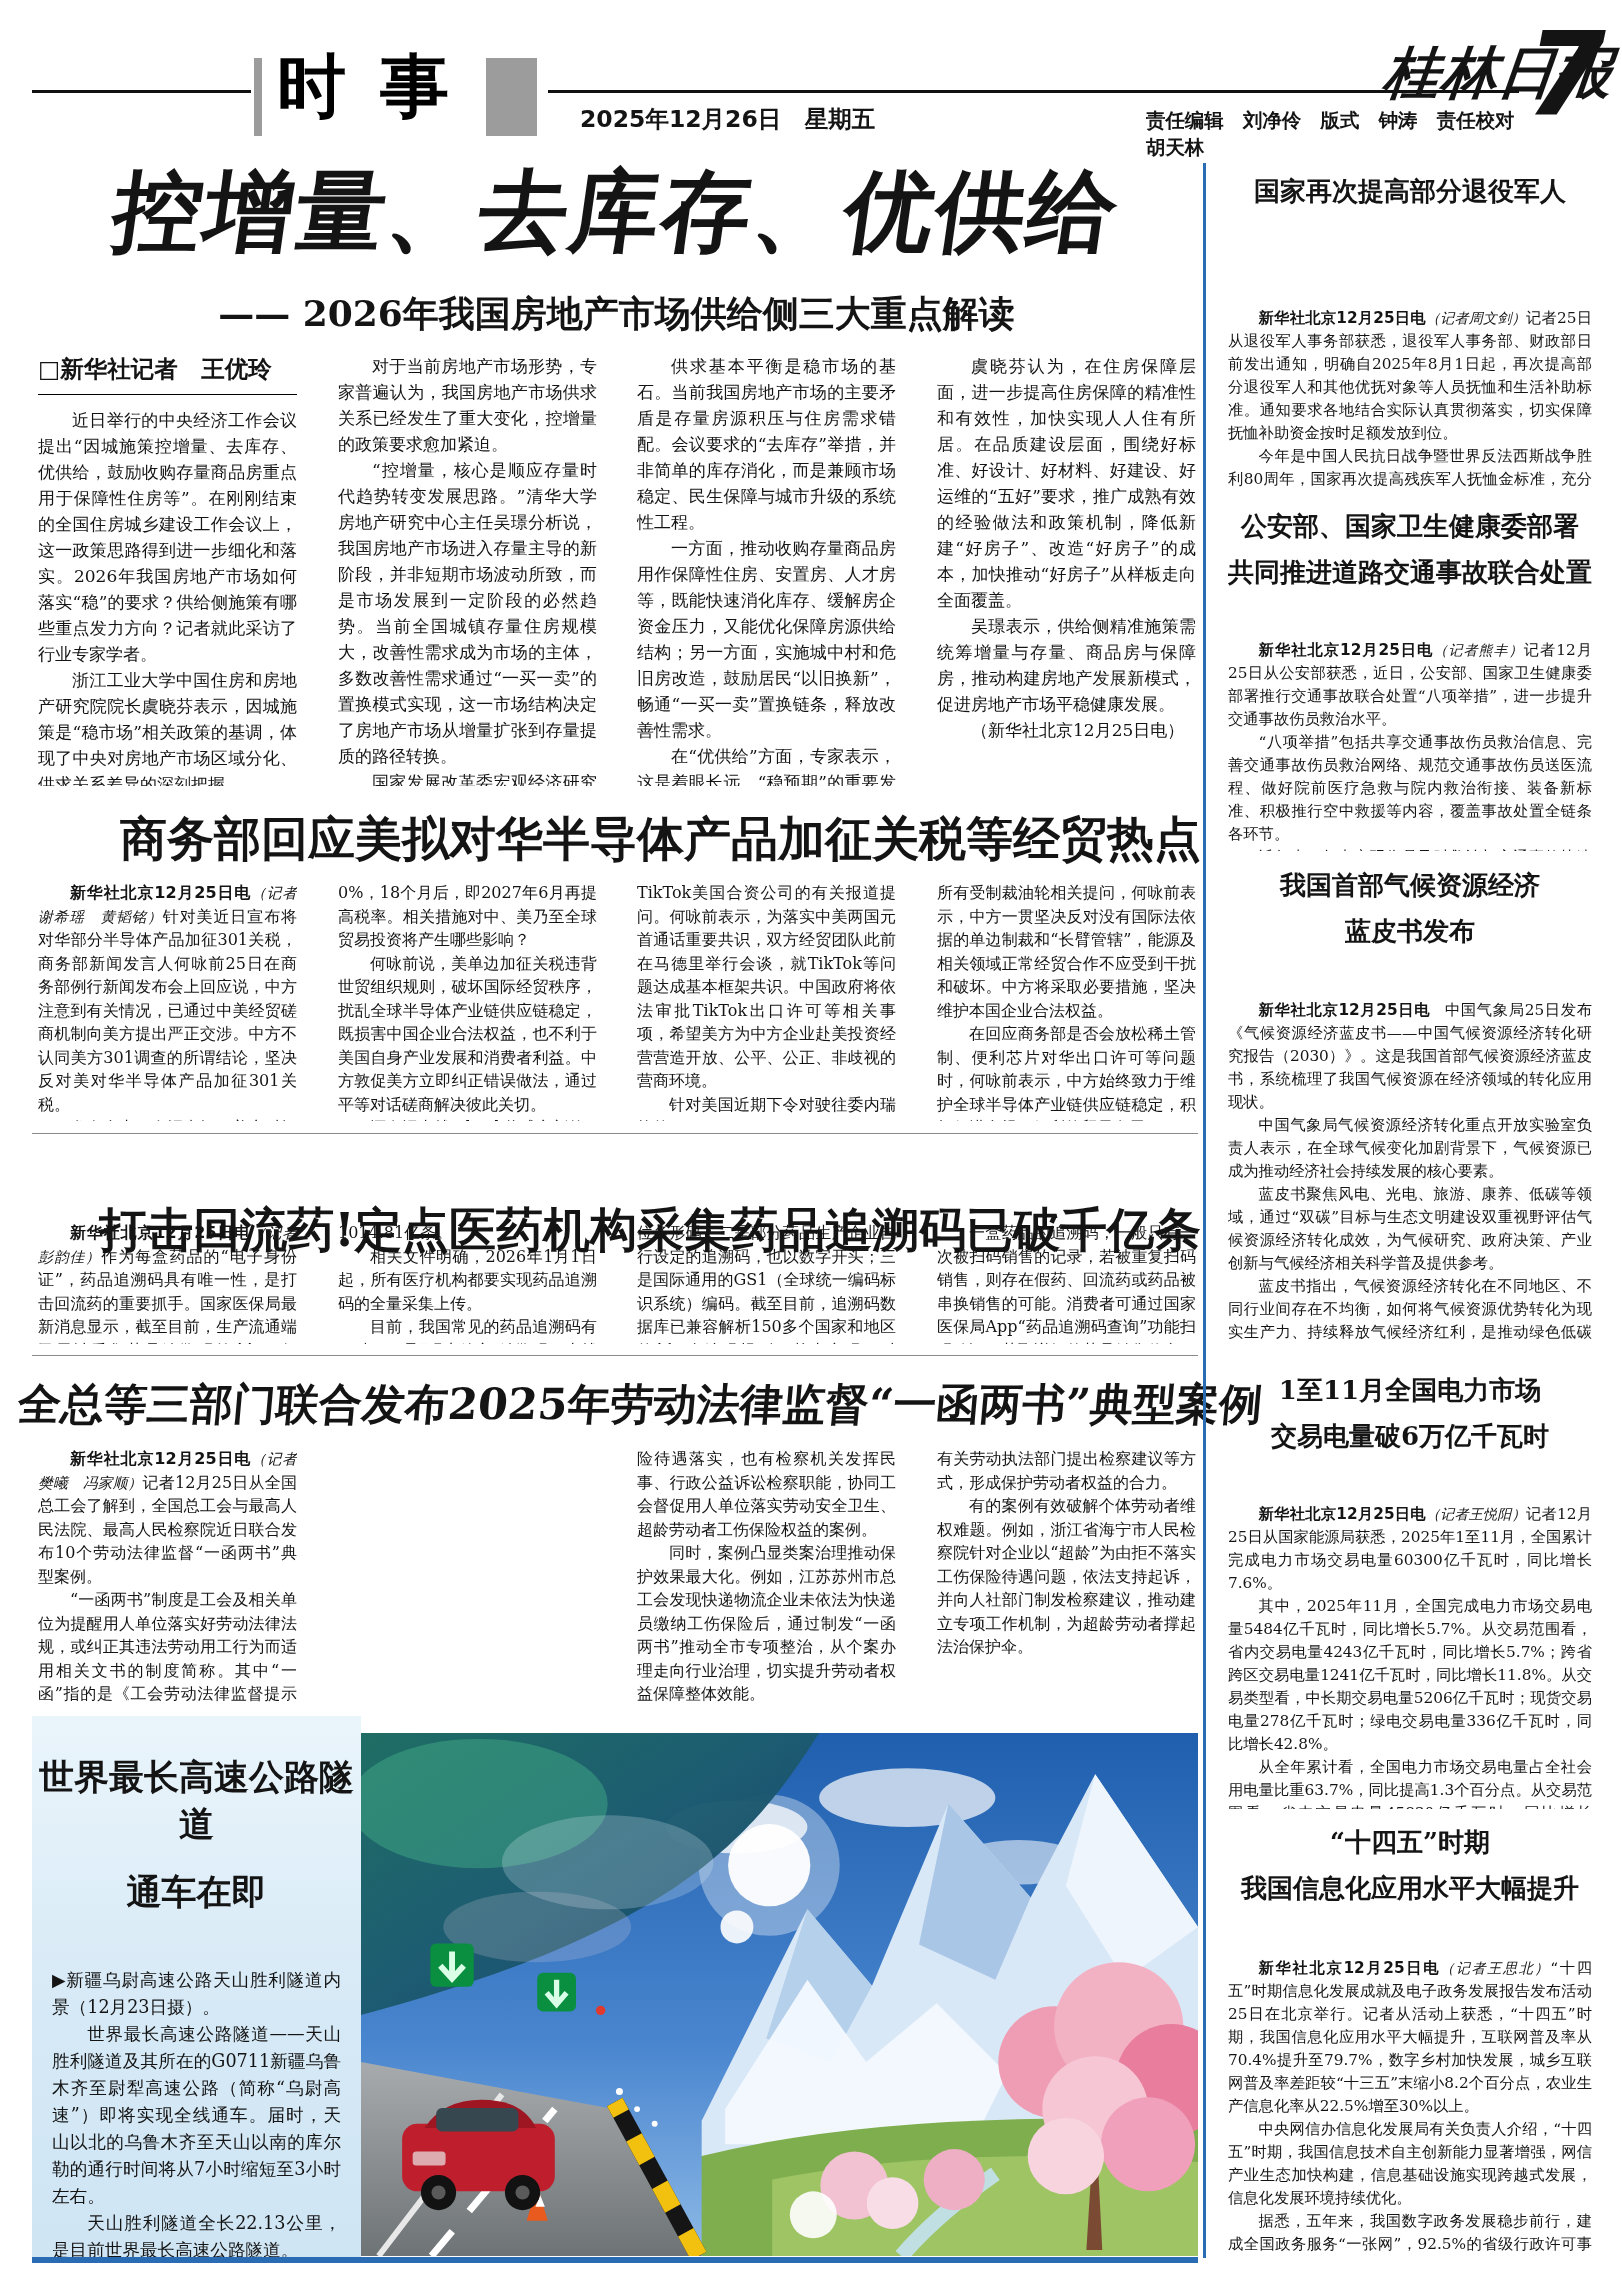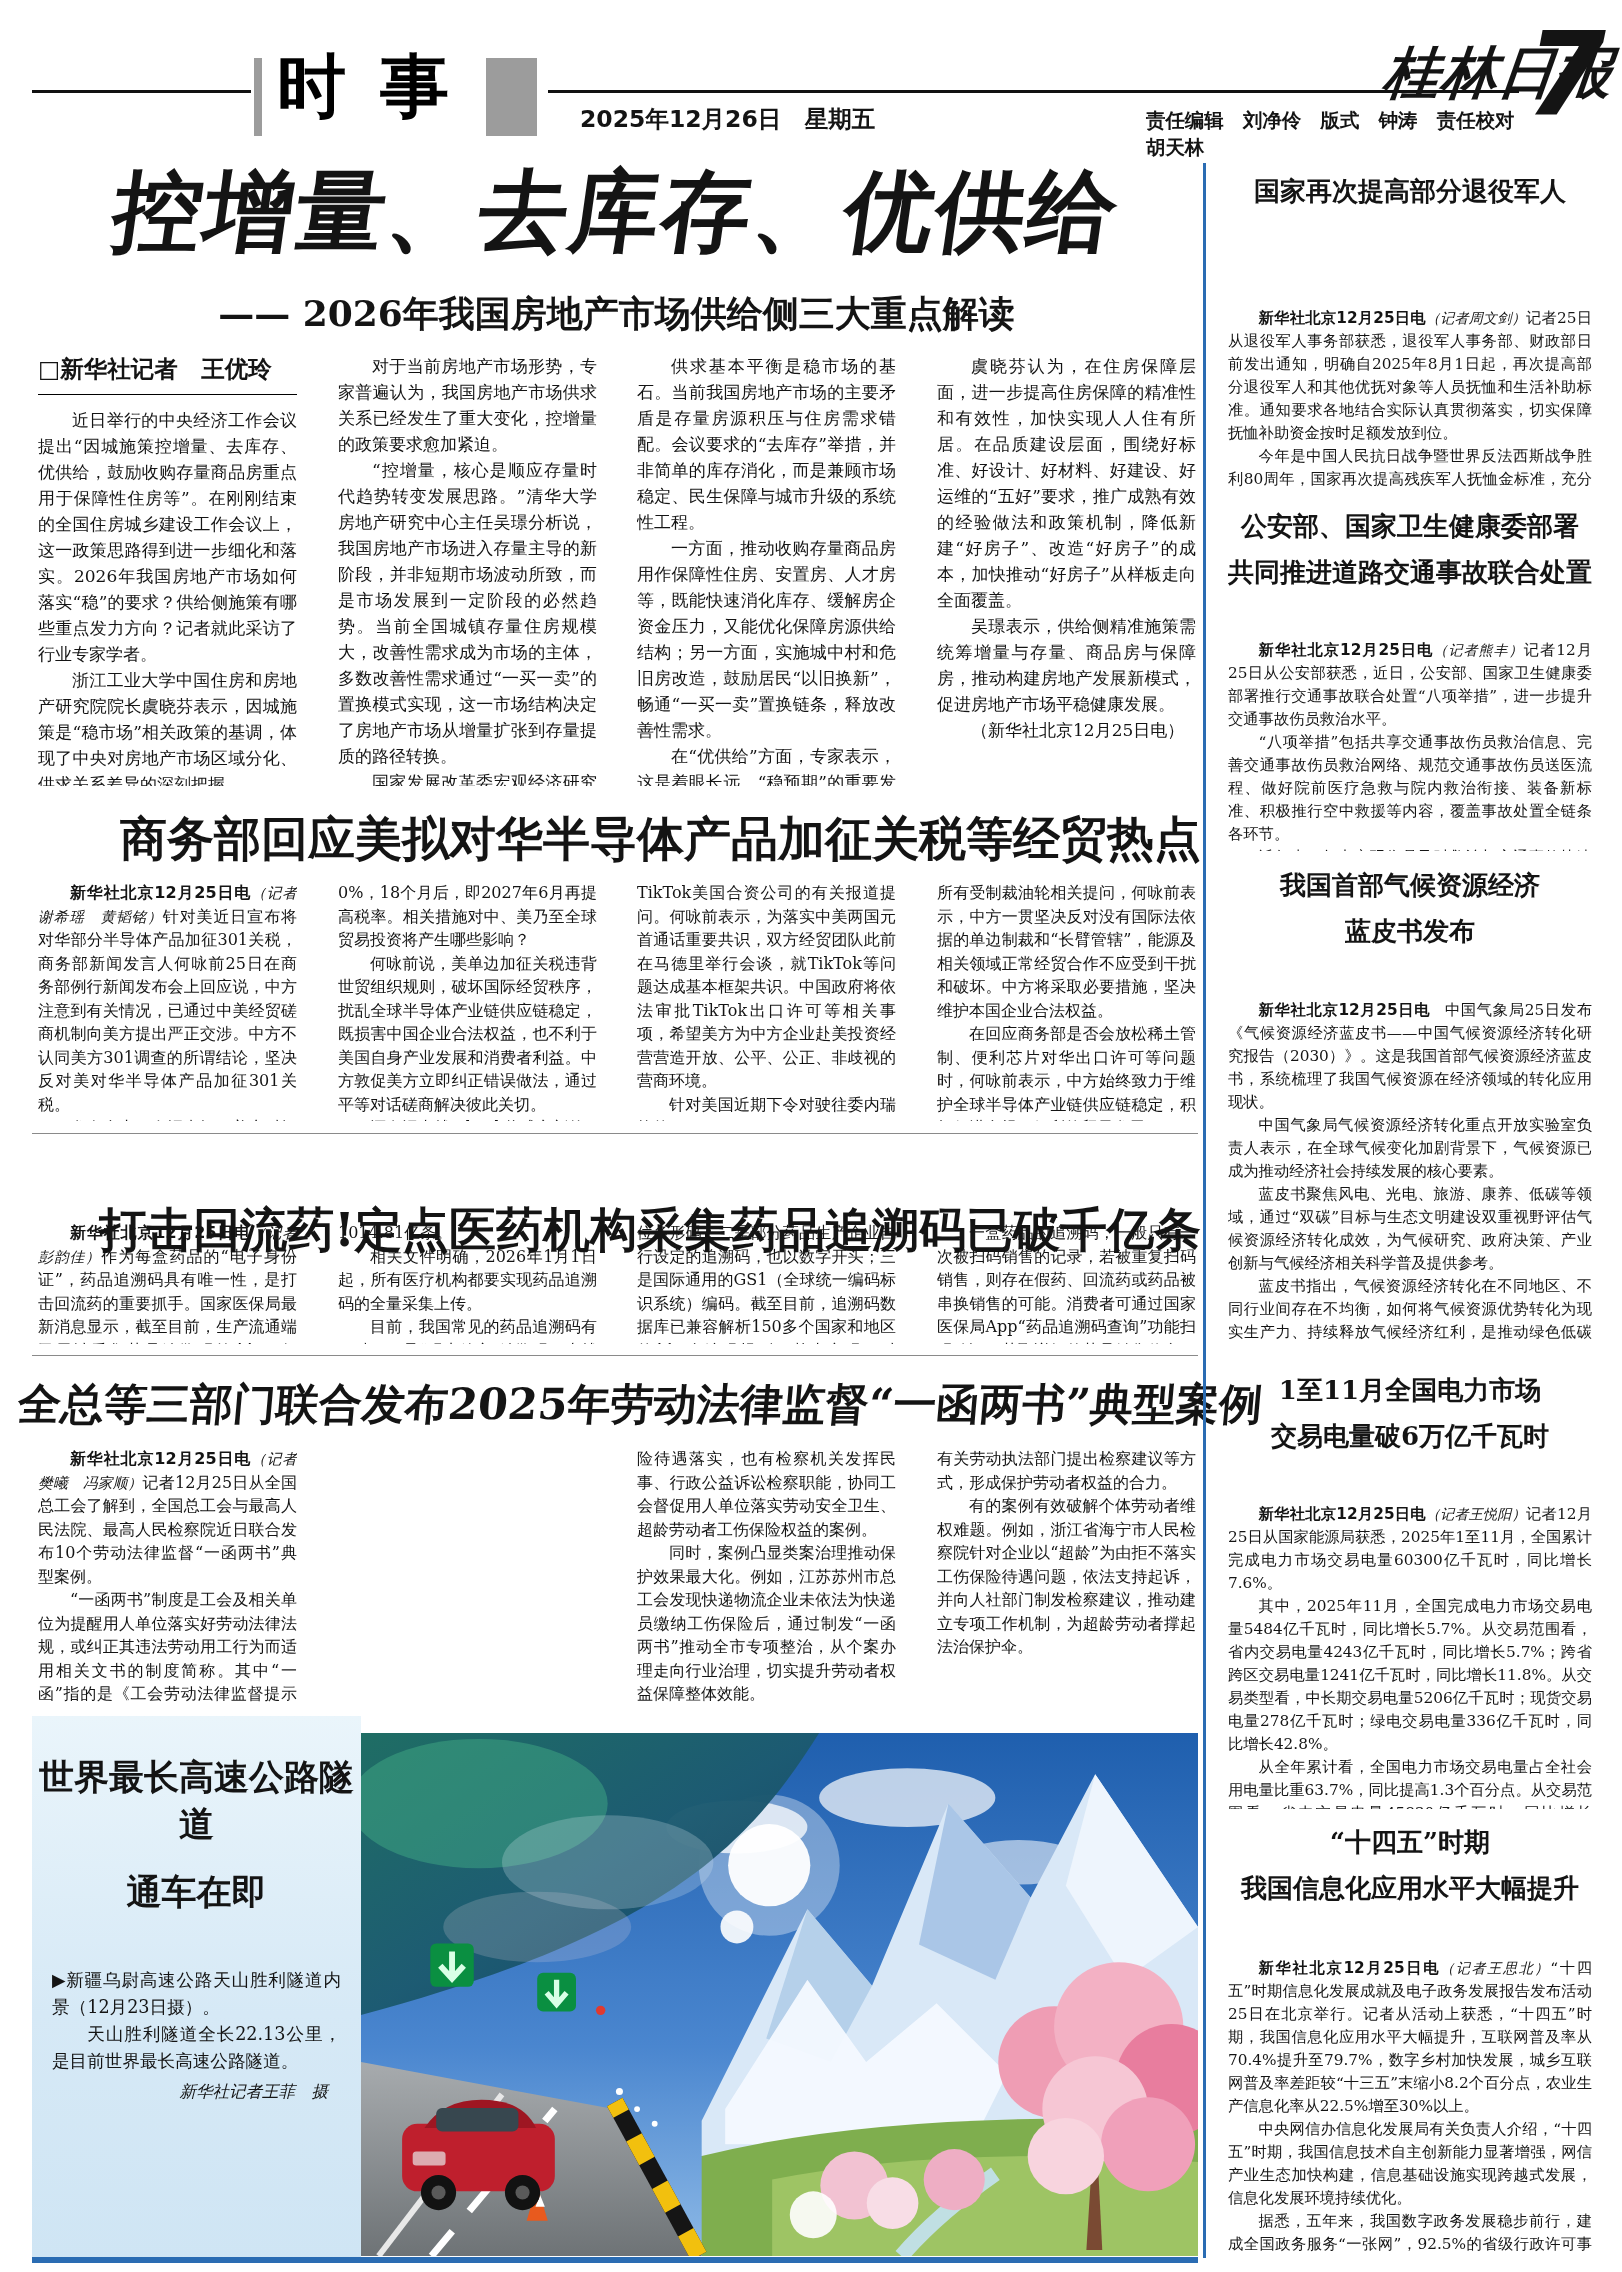--- a/index.html
+++ b/index.html
@@ -146,20 +146,21 @@
   <div class="abs bodycol sm c4 cont" style="top:1447px;height:259px;">
       <p>有关劳动执法部门提出检察建议等方式，形成保护劳动者权益的合力。</p>
       <p>有的案例有效破解个体劳动者维权难题。例如，浙江省海宁市人民检察院针对企业以“超龄”为由拒不落实工伤保险待遇问题，依法支持起诉，并向人社部门制发检察建议，推动建立专项工作机制，为超龄劳动者撑起法治保护伞。</p>
     </div>
 
   <div class="abs" id="caption-panel">
     <div class="cap-title" id="cap-t1">世界最长高速公路隧道</div>
     <div class="cap-title" id="cap-t2">通车在即</div>
     <div class="cap-text cont">
         <p>▶新疆乌尉高速公路天山胜利隧道内景（12月23日摄）。</p>
+        <p>世界最长高速公路隧道——天山胜利隧道及其所在的G0711新疆乌鲁木齐至尉犁高速公路（简称“乌尉高速”）即将实现全线通车。届时，天山以北的乌鲁木齐至天山以南的库尔勒的通行时间将从7小时缩短至3小时左右。</p>
         <p>天山胜利隧道全长22.13公里，是目前世界最长高速公路隧道。</p>
       </div>
     <div id="cap-credit">新华社记者王菲　摄</div>
   </div>
 
   <svg class="abs" id="photo" viewBox="0 0 1425 890" preserveAspectRatio="none">
     <defs>
       <linearGradient id="sky" x1="0" y1="0" x2="0" y2="1">
         <stop offset="0" stop-color="#1f5fae"></stop>
           <stop offset="0.6" stop-color="#4a86cf"></stop>

